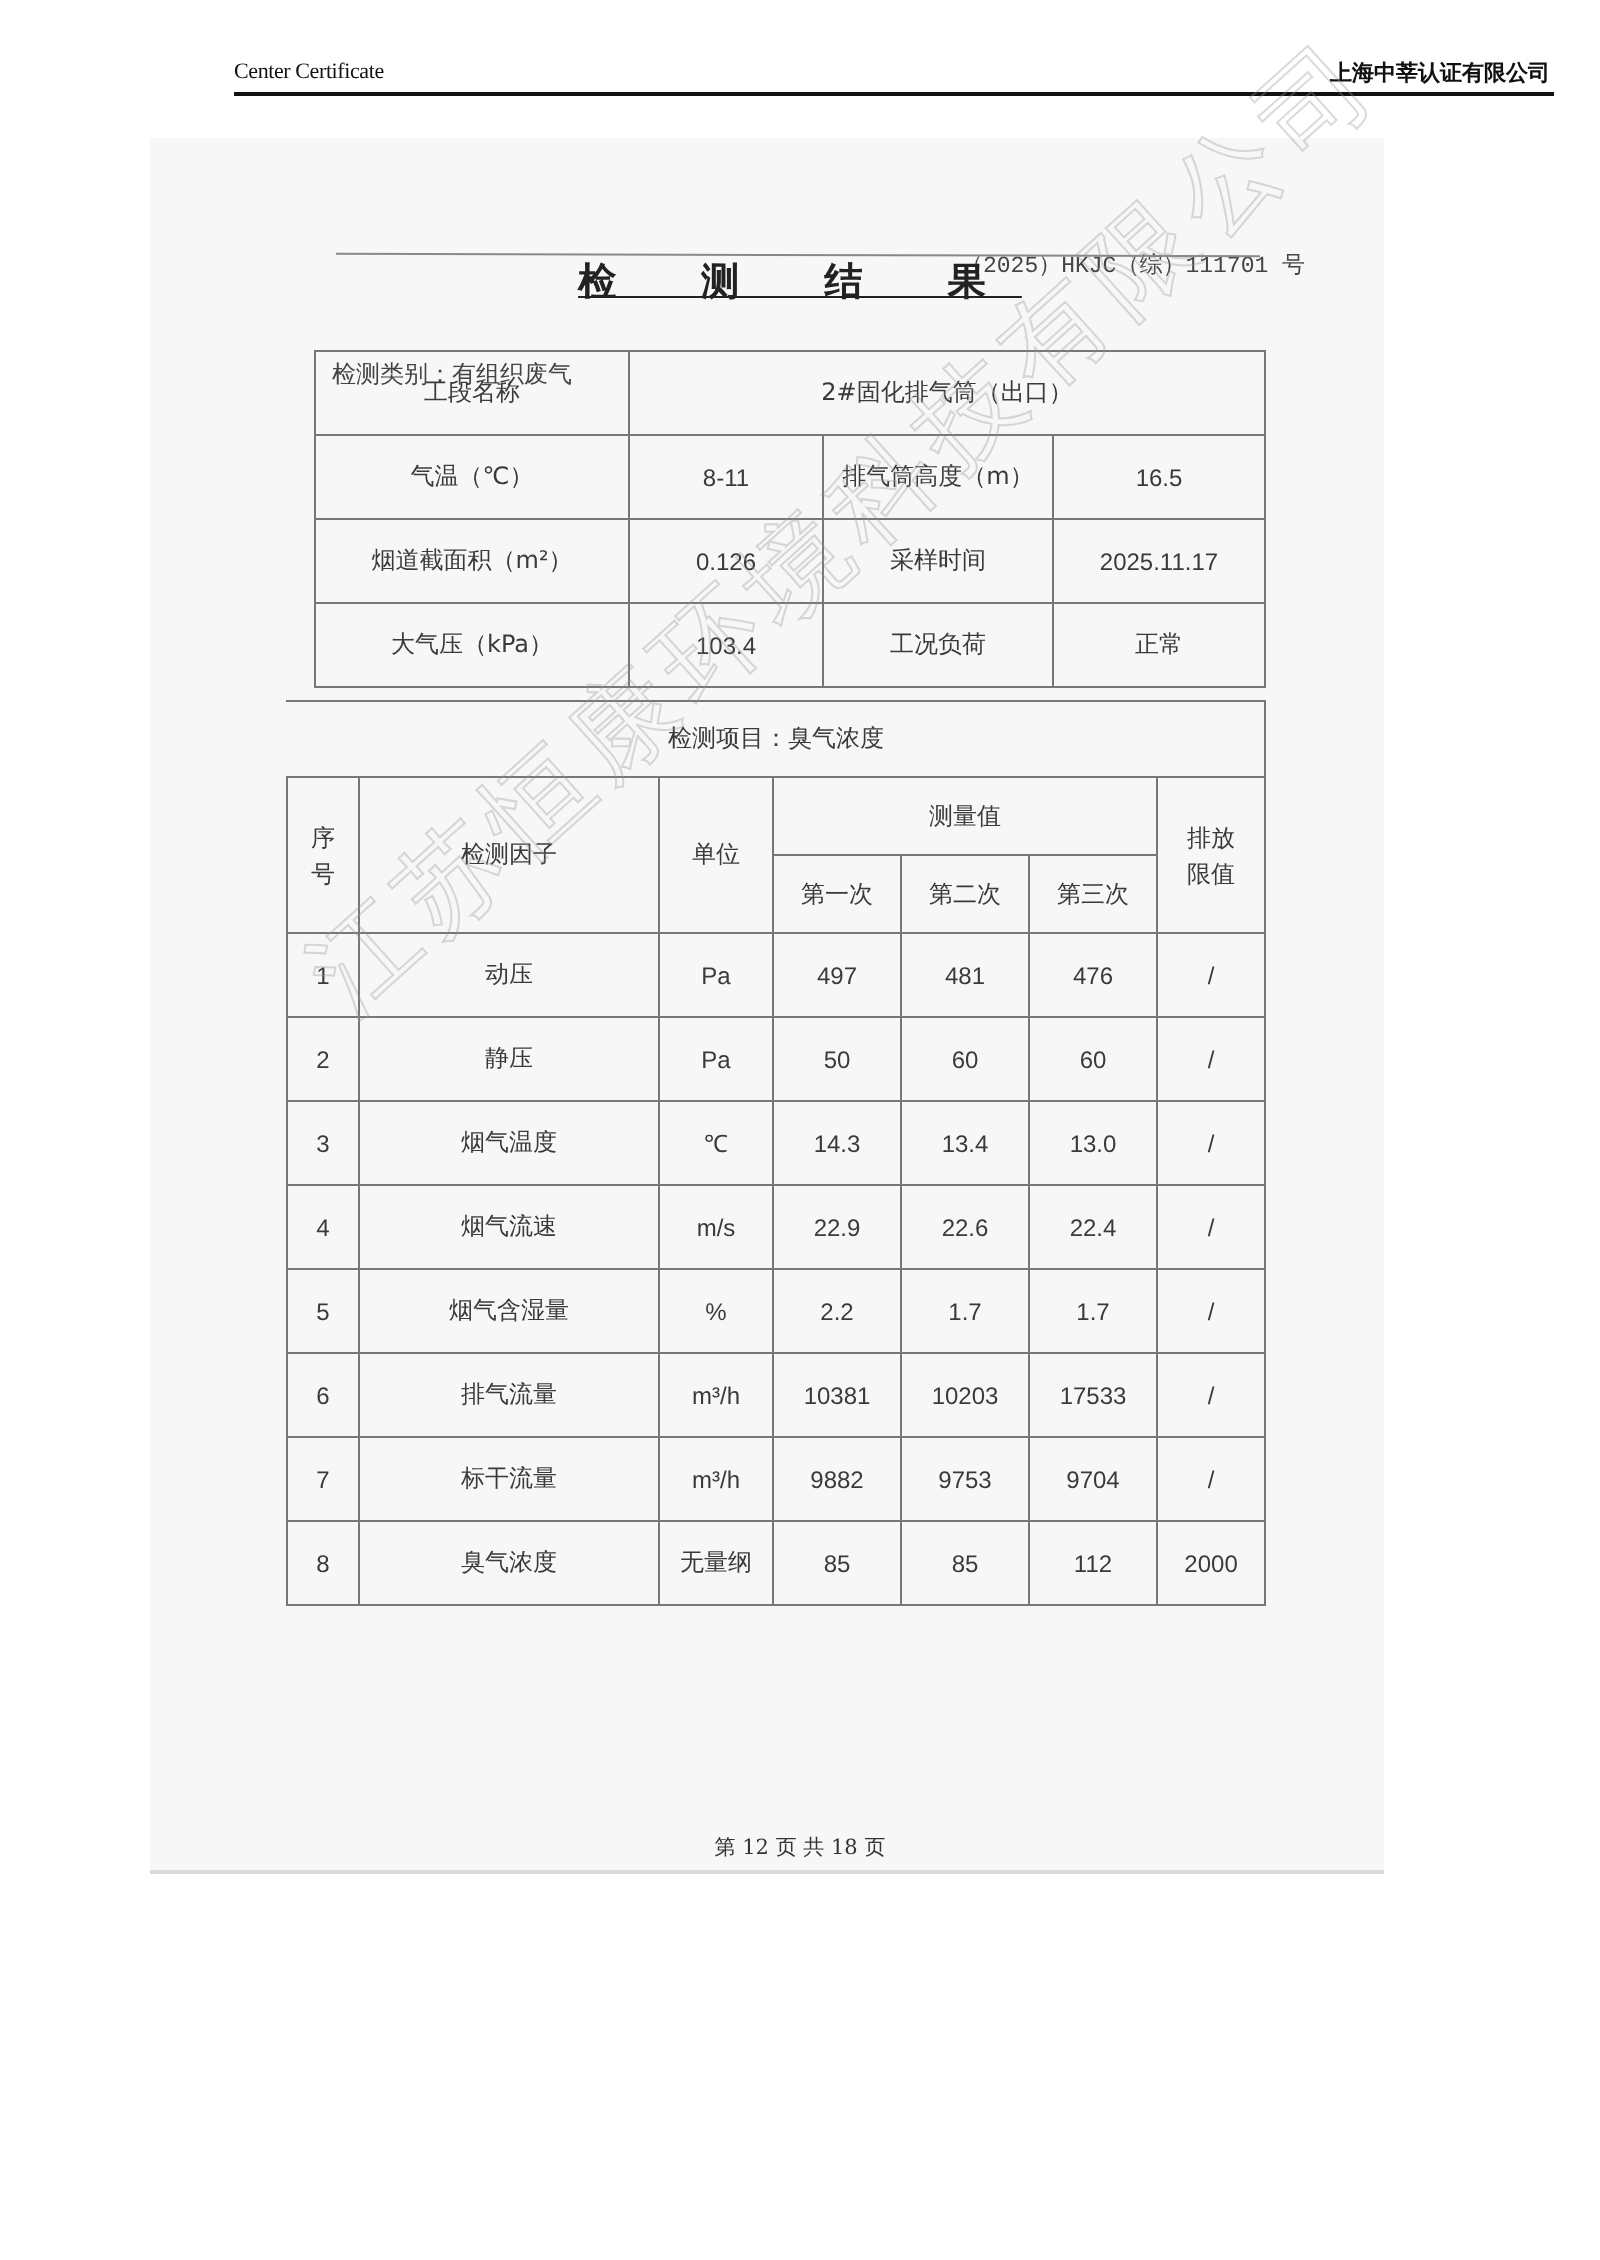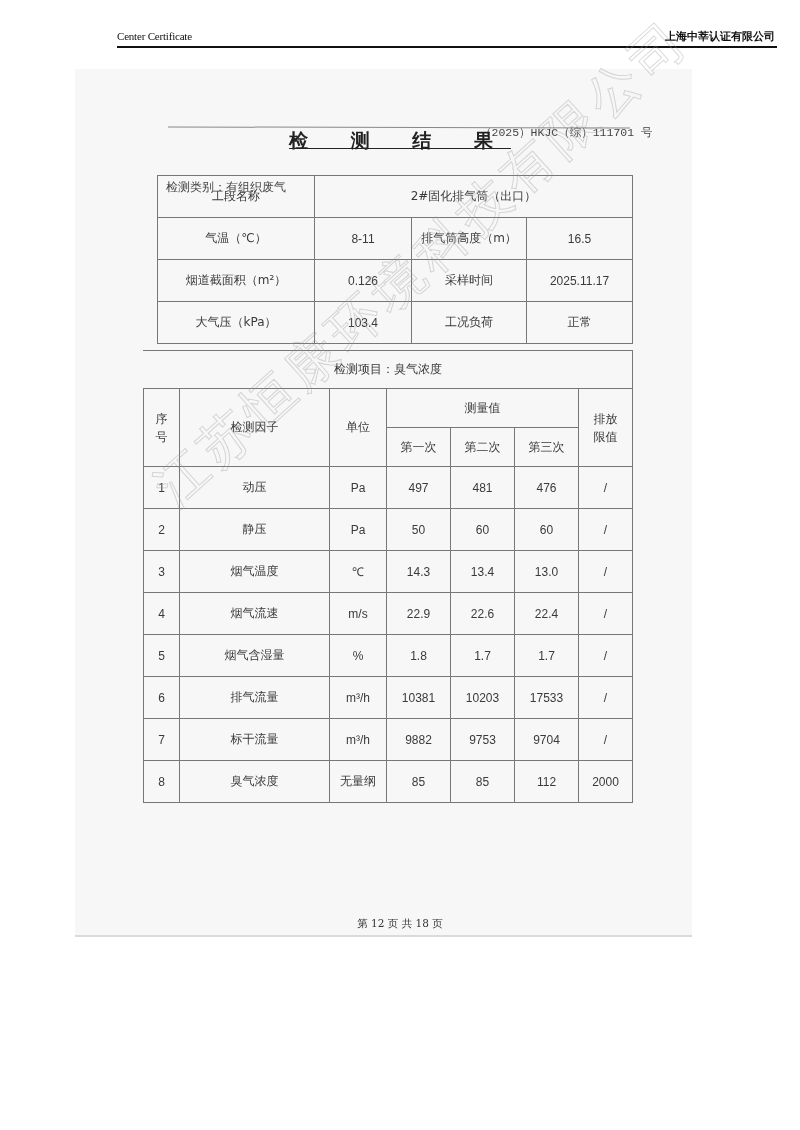--- a/index.html
+++ b/index.html
@@ -175,21 +175,21 @@
     <td class="dr num">m/s</td>
     <td class="dr num">22.9</td>
     <td class="dr num">22.6</td>
     <td class="dr num">22.4</td>
     <td class="dr num">/</td>
   </tr>
   <tr>
     <td class="dr num">5</td>
     <td class="dr">烟气含湿量</td>
     <td class="dr num">%</td>
-    <td class="dr num">1.8</td>
+    <td class="dr num">2.2</td>
     <td class="dr num">1.7</td>
     <td class="dr num">1.7</td>
     <td class="dr num">/</td>
   </tr>
   <tr>
     <td class="dr num">6</td>
     <td class="dr">排气流量</td>
     <td class="dr num">m³/h</td>
     <td class="dr num">10381</td>
     <td class="dr num">10203</td>

